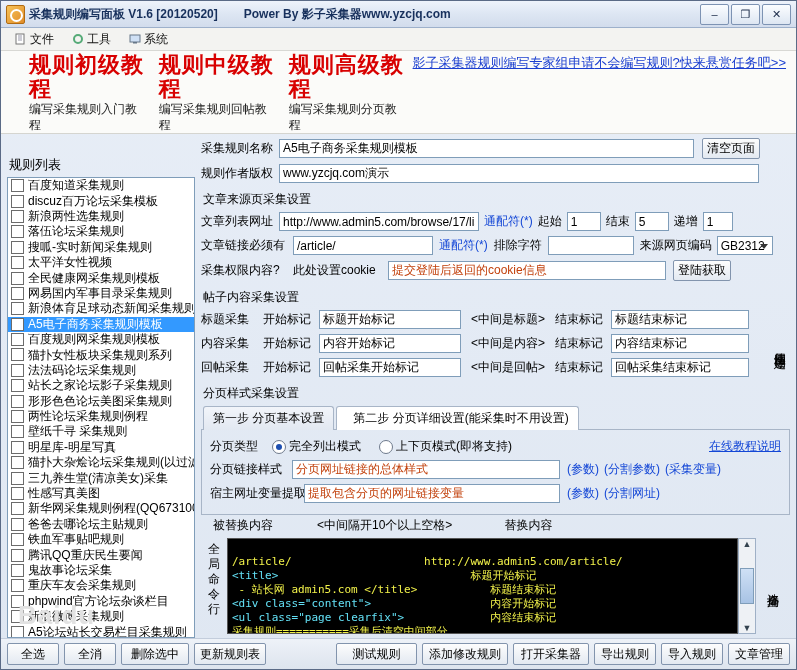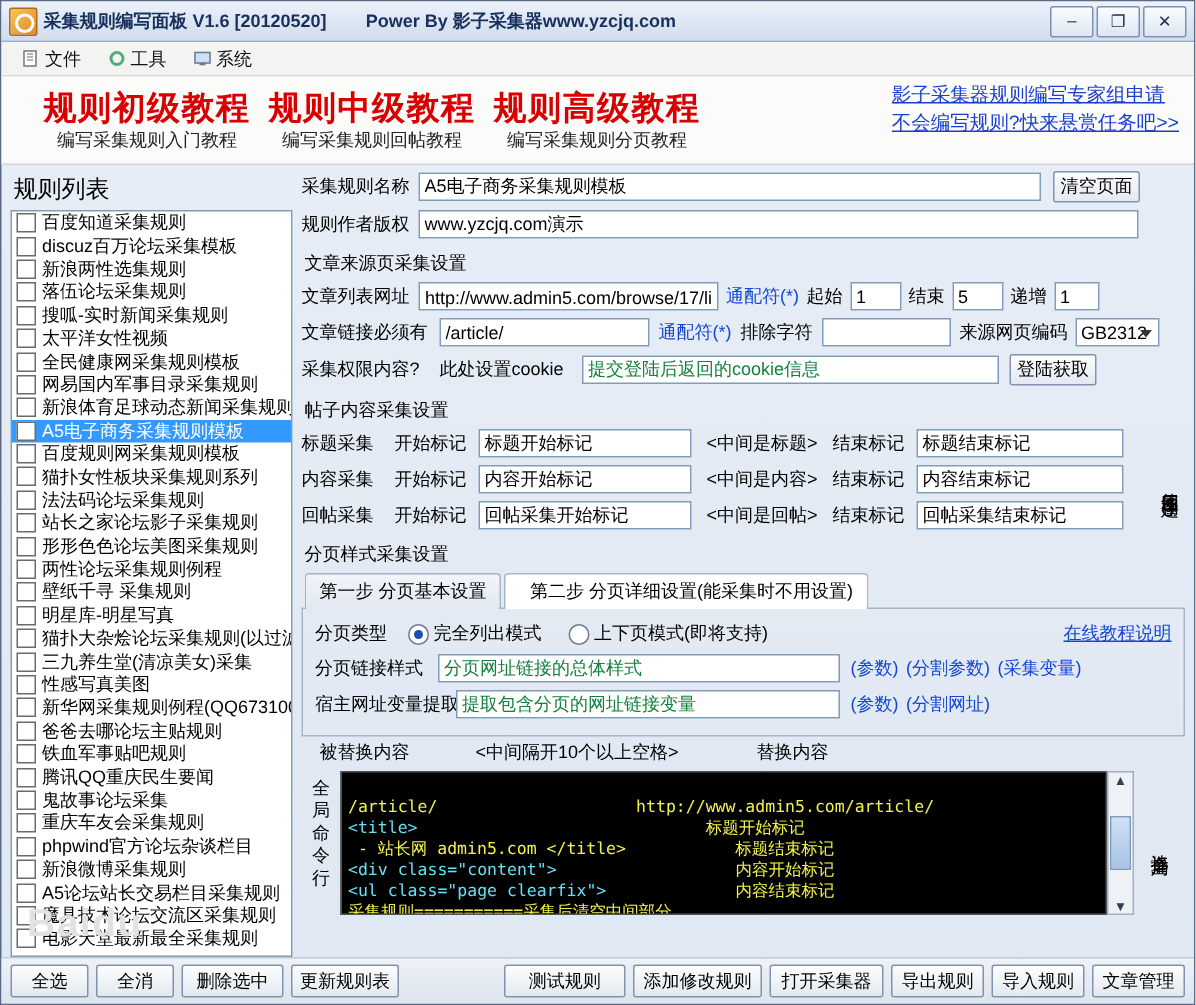--- a/index.html
+++ b/index.html
@@ -43,50 +43,50 @@
   .menu-ico{width:12px;height:12px;display:inline-block;}
   
   .banner{
     flex:0 0 56px;display:flex;align-items:stretch;
     background:#fbfbf9;border-bottom:1px solid #d5d5d0;padding:2px 6px 0 22px;
   }
   .banner-col{display:flex;flex-direction:column;align-items:center;justify-content:center;padding:0 6px;}
   .banner-big{font-size:22px;font-weight:bold;color:#d80000;line-height:24px;
     letter-spacing:1px;font-family:"DejaVu Sans",sans-serif;}
   .banner-small{font-size:12px;color:#222;line-height:16px;}
-  .banner-right{margin-left:auto;display:flex;flex-direction:column;padding-right:4px;}
+  .banner-right{margin-left:auto;display:flex;justify-content:center;padding-right:4px;}
   .banner-link{font-size:13px;color:#1b3fd0;text-decoration:underline;line-height:19px;white-space:nowrap;}
   
   .body{flex:1 1 auto;display:flex;min-height:0;}
   
   .left{
     width:196px;flex:0 0 196px;display:flex;flex-direction:column;
     padding:4px 2px 0 6px;box-sizing:border-box;
   }
-  .left-title{font-size:16px;color:#000;padding:2px 0 3px 2px;}
+  .left-title{font-size:13px;color:#000;padding:2px 0 3px 2px;margin-top:16px;}
   .listbox{
     flex:1 1 auto;border:1px solid #7f9db9;background:#fff;overflow:hidden;
     position:relative;
   }
   .list-row{display:flex;align-items:center;height:15.4px;padding-left:3px;white-space:nowrap;
     font-size:12px;color:#000;}
   .list-row.sel{background:#3399ff;color:#fff;}
   .cbx{width:11px;height:11px;border:1px solid #6b6b6b;background:#fff;margin-right:4px;flex:0 0 auto;}
   .watermark{position:absolute;left:10px;bottom:6px;font-size:26px;color:#e2e2e2;font-weight:bold;
     letter-spacing:1px;pointer-events:none;}
   
   .right{flex:1 1 auto;display:flex;flex-direction:column;min-width:0;padding:4px 6px 0 4px;}
   .row{display:flex;align-items:center;margin-bottom:5px;}
   .lbl{font-size:12px;color:#000;white-space:nowrap;}
   .inp{
     border:1px solid #7f9db9;background:#fff;height:19px;box-sizing:border-box;
     font-size:12px;font-family:"Liberation Sans",sans-serif;padding:0 3px;color:#000;
     line-height:17px;
   }
-  .inp.ph{color:#15803d;}
+  .inp.ph{color:#c2410c;}
   .btn{
     border:1px solid #8294ad;border-radius:2px;
     background:linear-gradient(180deg,#fdfdfd,#e3e9f1);
     font-size:12px;color:#000;height:21px;padding:0 8px;box-sizing:border-box;
     display:inline-flex;align-items:center;justify-content:center;white-space:nowrap;
   }
   .blue{color:#1447d6;font-size:12px;white-space:nowrap;}
   .sec-title{font-size:12px;color:#000;margin:3px 0 4px 2px;}
   .sel-box{
     border:1px solid #7f9db9;background:#fff;height:19px;box-sizing:border-box;

